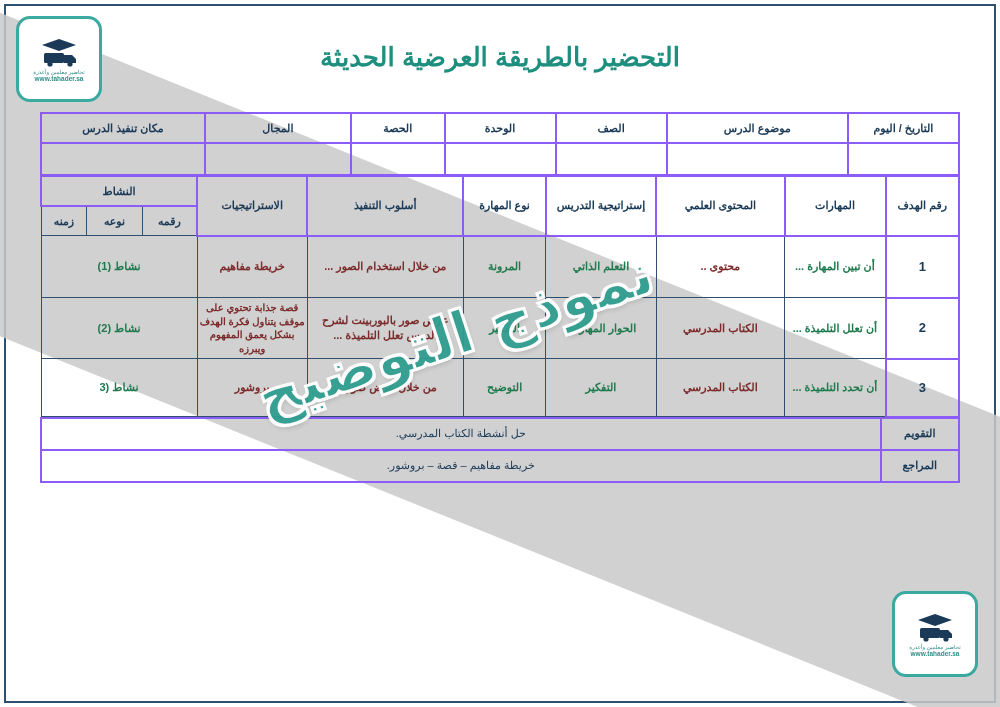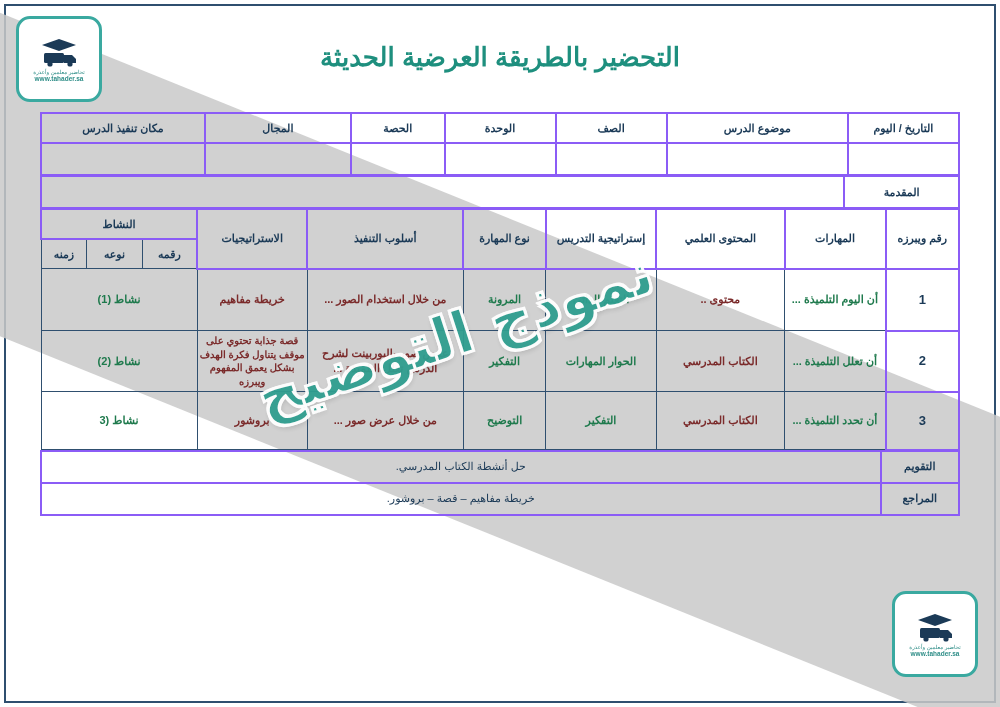--- a/index.html
+++ b/index.html
@@ -179,63 +179,55 @@
       <td class="outer h24"></td>
       <td class="outer h24"></td>
       <td class="outer h24"></td>
       <td class="outer h24"></td>
       <td class="outer h24"></td>
       <td class="outer h24"></td>
     </tr>
   </tbody>
     </table>
 
-  <table style="margin-top:-1px">
-    <tbody>
-        <tr>
-      <td class="hdr outer" style="width:12%">المقدمة</td>
-      <td class="outer h24" style="width:88%"></td>
-    </tr>
-  </tbody>
-    </table>
 
   <table style="margin-top:-1px">
     <colgroup>
       <col style="width:8%">
       <col style="width:11%">
       <col style="width:14%">
       <col style="width:12%">
       <col style="width:9%">
       <col style="width:17%">
       <col style="width:12%">
       <col style="width:6%">
       <col style="width:6%">
       <col style="width:5%">
     </colgroup>
 
     <tbody>
         <tr>
-      <td class="hdr outer" rowspan="2">رقم ويبرزه</td>
+      <td class="hdr outer" rowspan="2">رقم الهدف</td>
       <td class="hdr outer" rowspan="2">المهارات</td>
       <td class="hdr outer" rowspan="2">المحتوى العلمي</td>
       <td class="hdr outer" rowspan="2">إستراتيجية التدريس</td>
       <td class="hdr outer" rowspan="2">نوع المهارة</td>
       <td class="hdr outer" rowspan="2">أسلوب التنفيذ</td>
       <td class="hdr outer" rowspan="2">الاستراتيجيات</td>
       <td class="hdr outer" colspan="3">النشاط</td>
     </tr>
     <tr>
       <td class="hdr sub-hdr">رقمه</td>
       <td class="hdr sub-hdr">نوعه</td>
       <td class="hdr sub-hdr">زمنه</td>
     </tr>
 
     <tr class="rowtall">
       <td class="num outer">1</td>
-      <td class="green">أن اليوم التلميذة ...</td>
+      <td class="green">أن تبين المهارة ...</td>
       <td class="darkred">محتوى ..</td>
       <td class="green">التعلم الذاتي</td>
       <td class="green">المرونة</td>
       <td class="darkred">من خلال استخدام الصور ...</td>
       <td class="darkred">خريطة مفاهيم</td>
       <td class="green" colspan="3">نشاط (1)</td>
     </tr>
 
     <tr class="rowmid">
       <td class="num outer">2</td>

